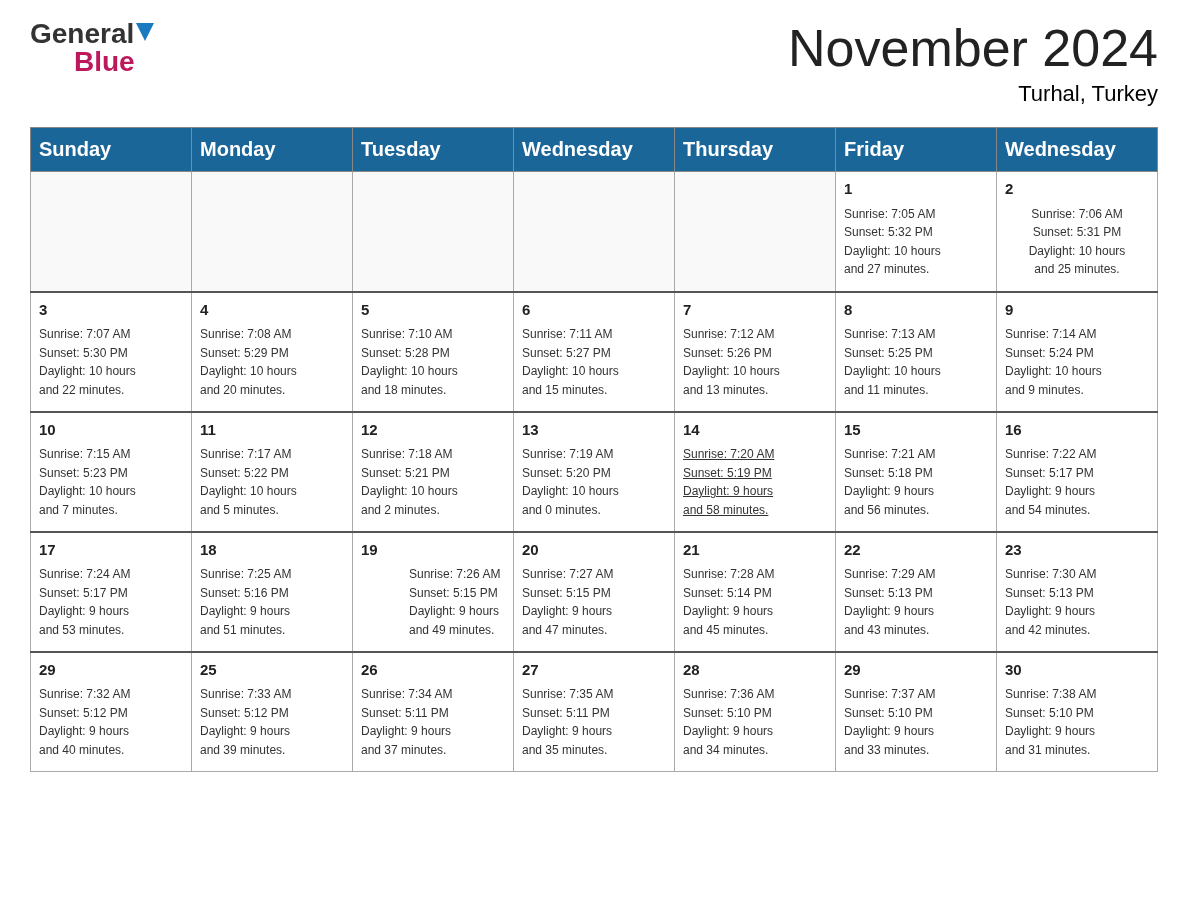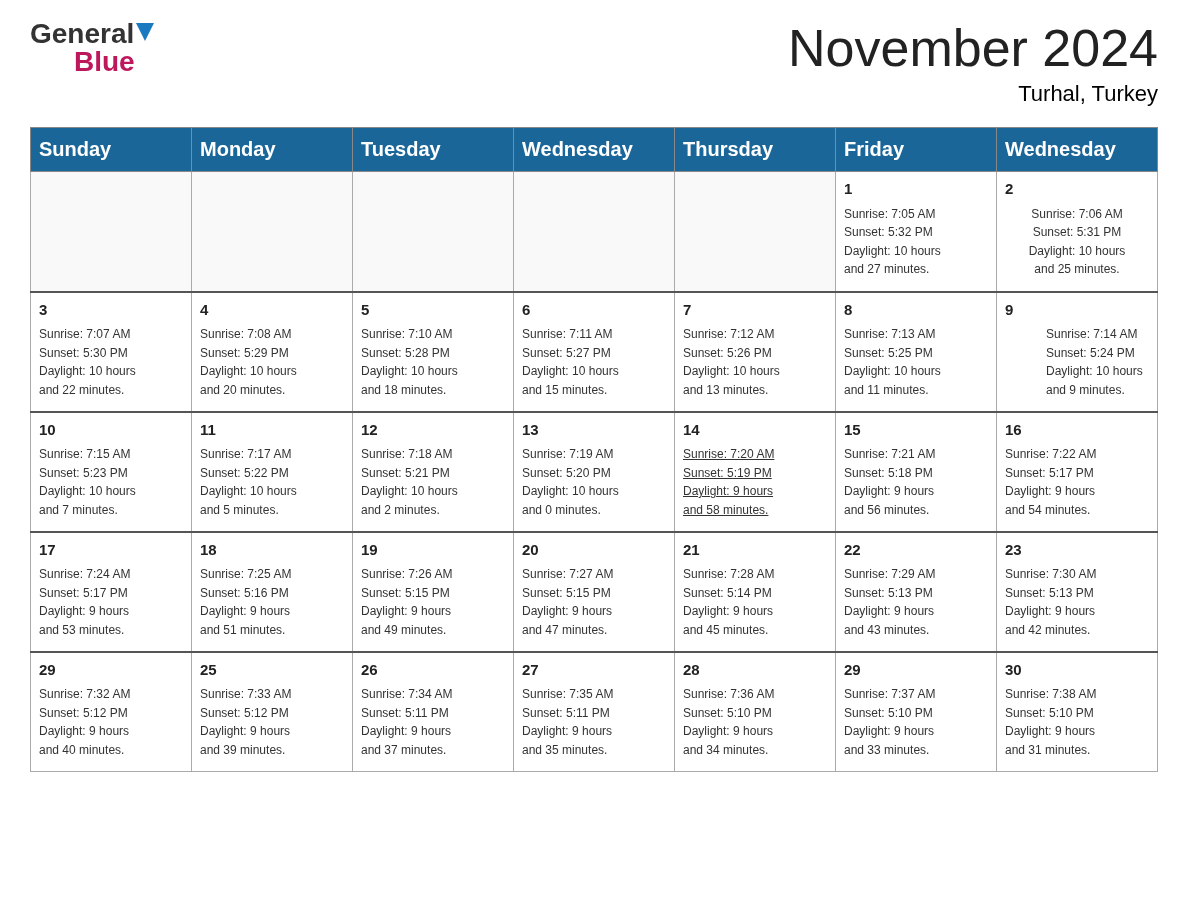--- a/index.html
+++ b/index.html
@@ -190,21 +190,21 @@
         </td>
         <td>
           <span class="day-number">8</span>
           <div class="day-info" style="white-space: pre-line;">Sunrise: 7:13 AM
 Sunset: 5:25 PM
 Daylight: 10 hours
 and 11 minutes.</div>
         </td>
         <td>
           <span class="day-number">9</span>
-          <div class="day-info" style="white-space: pre-line; margin-left: 41px;">Sunrise: 7:14 AM
+          <div class="day-info" style="white-space: pre-line;">Sunrise: 7:14 AM
 Sunset: 5:24 PM
 Daylight: 10 hours
 and 9 minutes.</div>
         </td>
       </tr>
       <tr class="row-separator">
         <td>
           <span class="day-number">10</span>
           <div class="day-info" style="white-space: pre-line;">Sunrise: 7:15 AM
 Sunset: 5:23 PM
@@ -264,21 +264,21 @@
         </td>
         <td>
           <span class="day-number">18</span>
           <div class="day-info" style="white-space: pre-line;">Sunrise: 7:25 AM
 Sunset: 5:16 PM
 Daylight: 9 hours
 and 51 minutes.</div>
         </td>
         <td>
           <span class="day-number">19</span>
-          <div class="day-info" style="white-space: pre-line;">Sunrise: 7:26 AM
+          <div class="day-info" style="white-space: pre-line; margin-left: 48px;">Sunrise: 7:26 AM
 Sunset: 5:15 PM
 Daylight: 9 hours
 and 49 minutes.</div>
         </td>
         <td>
           <span class="day-number">20</span>
           <div class="day-info" style="white-space: pre-line;">Sunrise: 7:27 AM
 Sunset: 5:15 PM
 Daylight: 9 hours
 and 47 minutes.</div>

